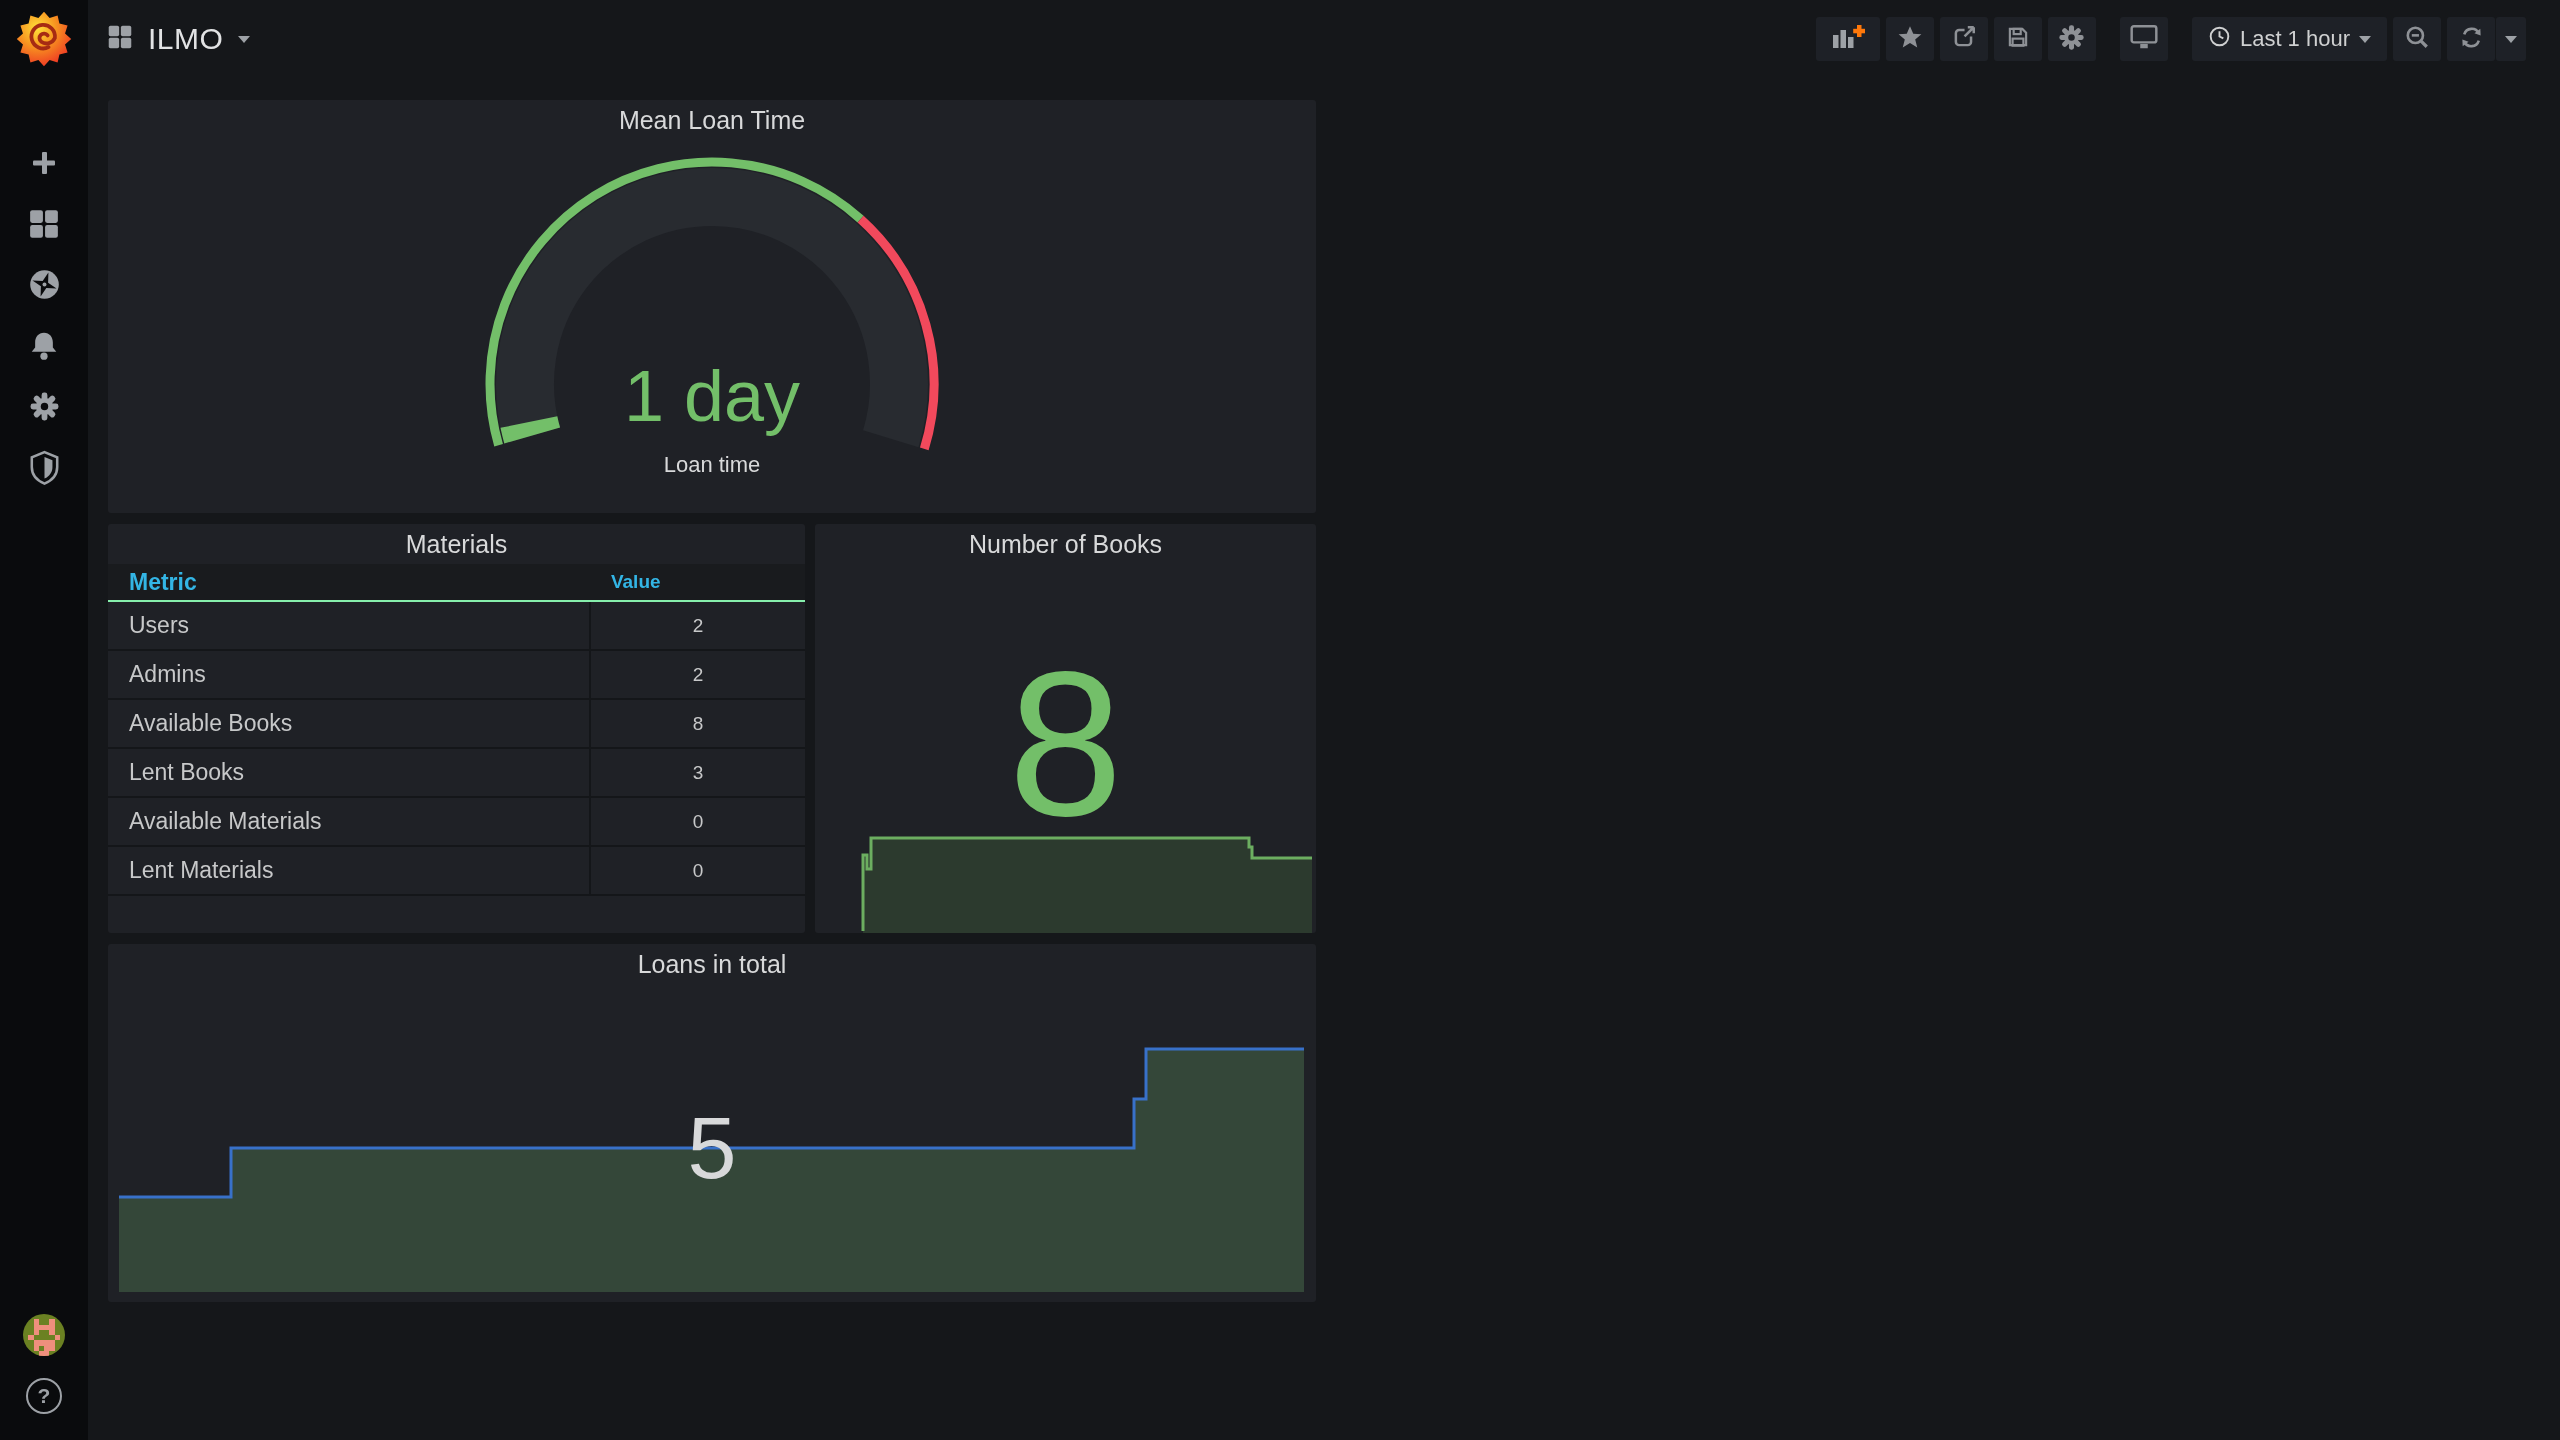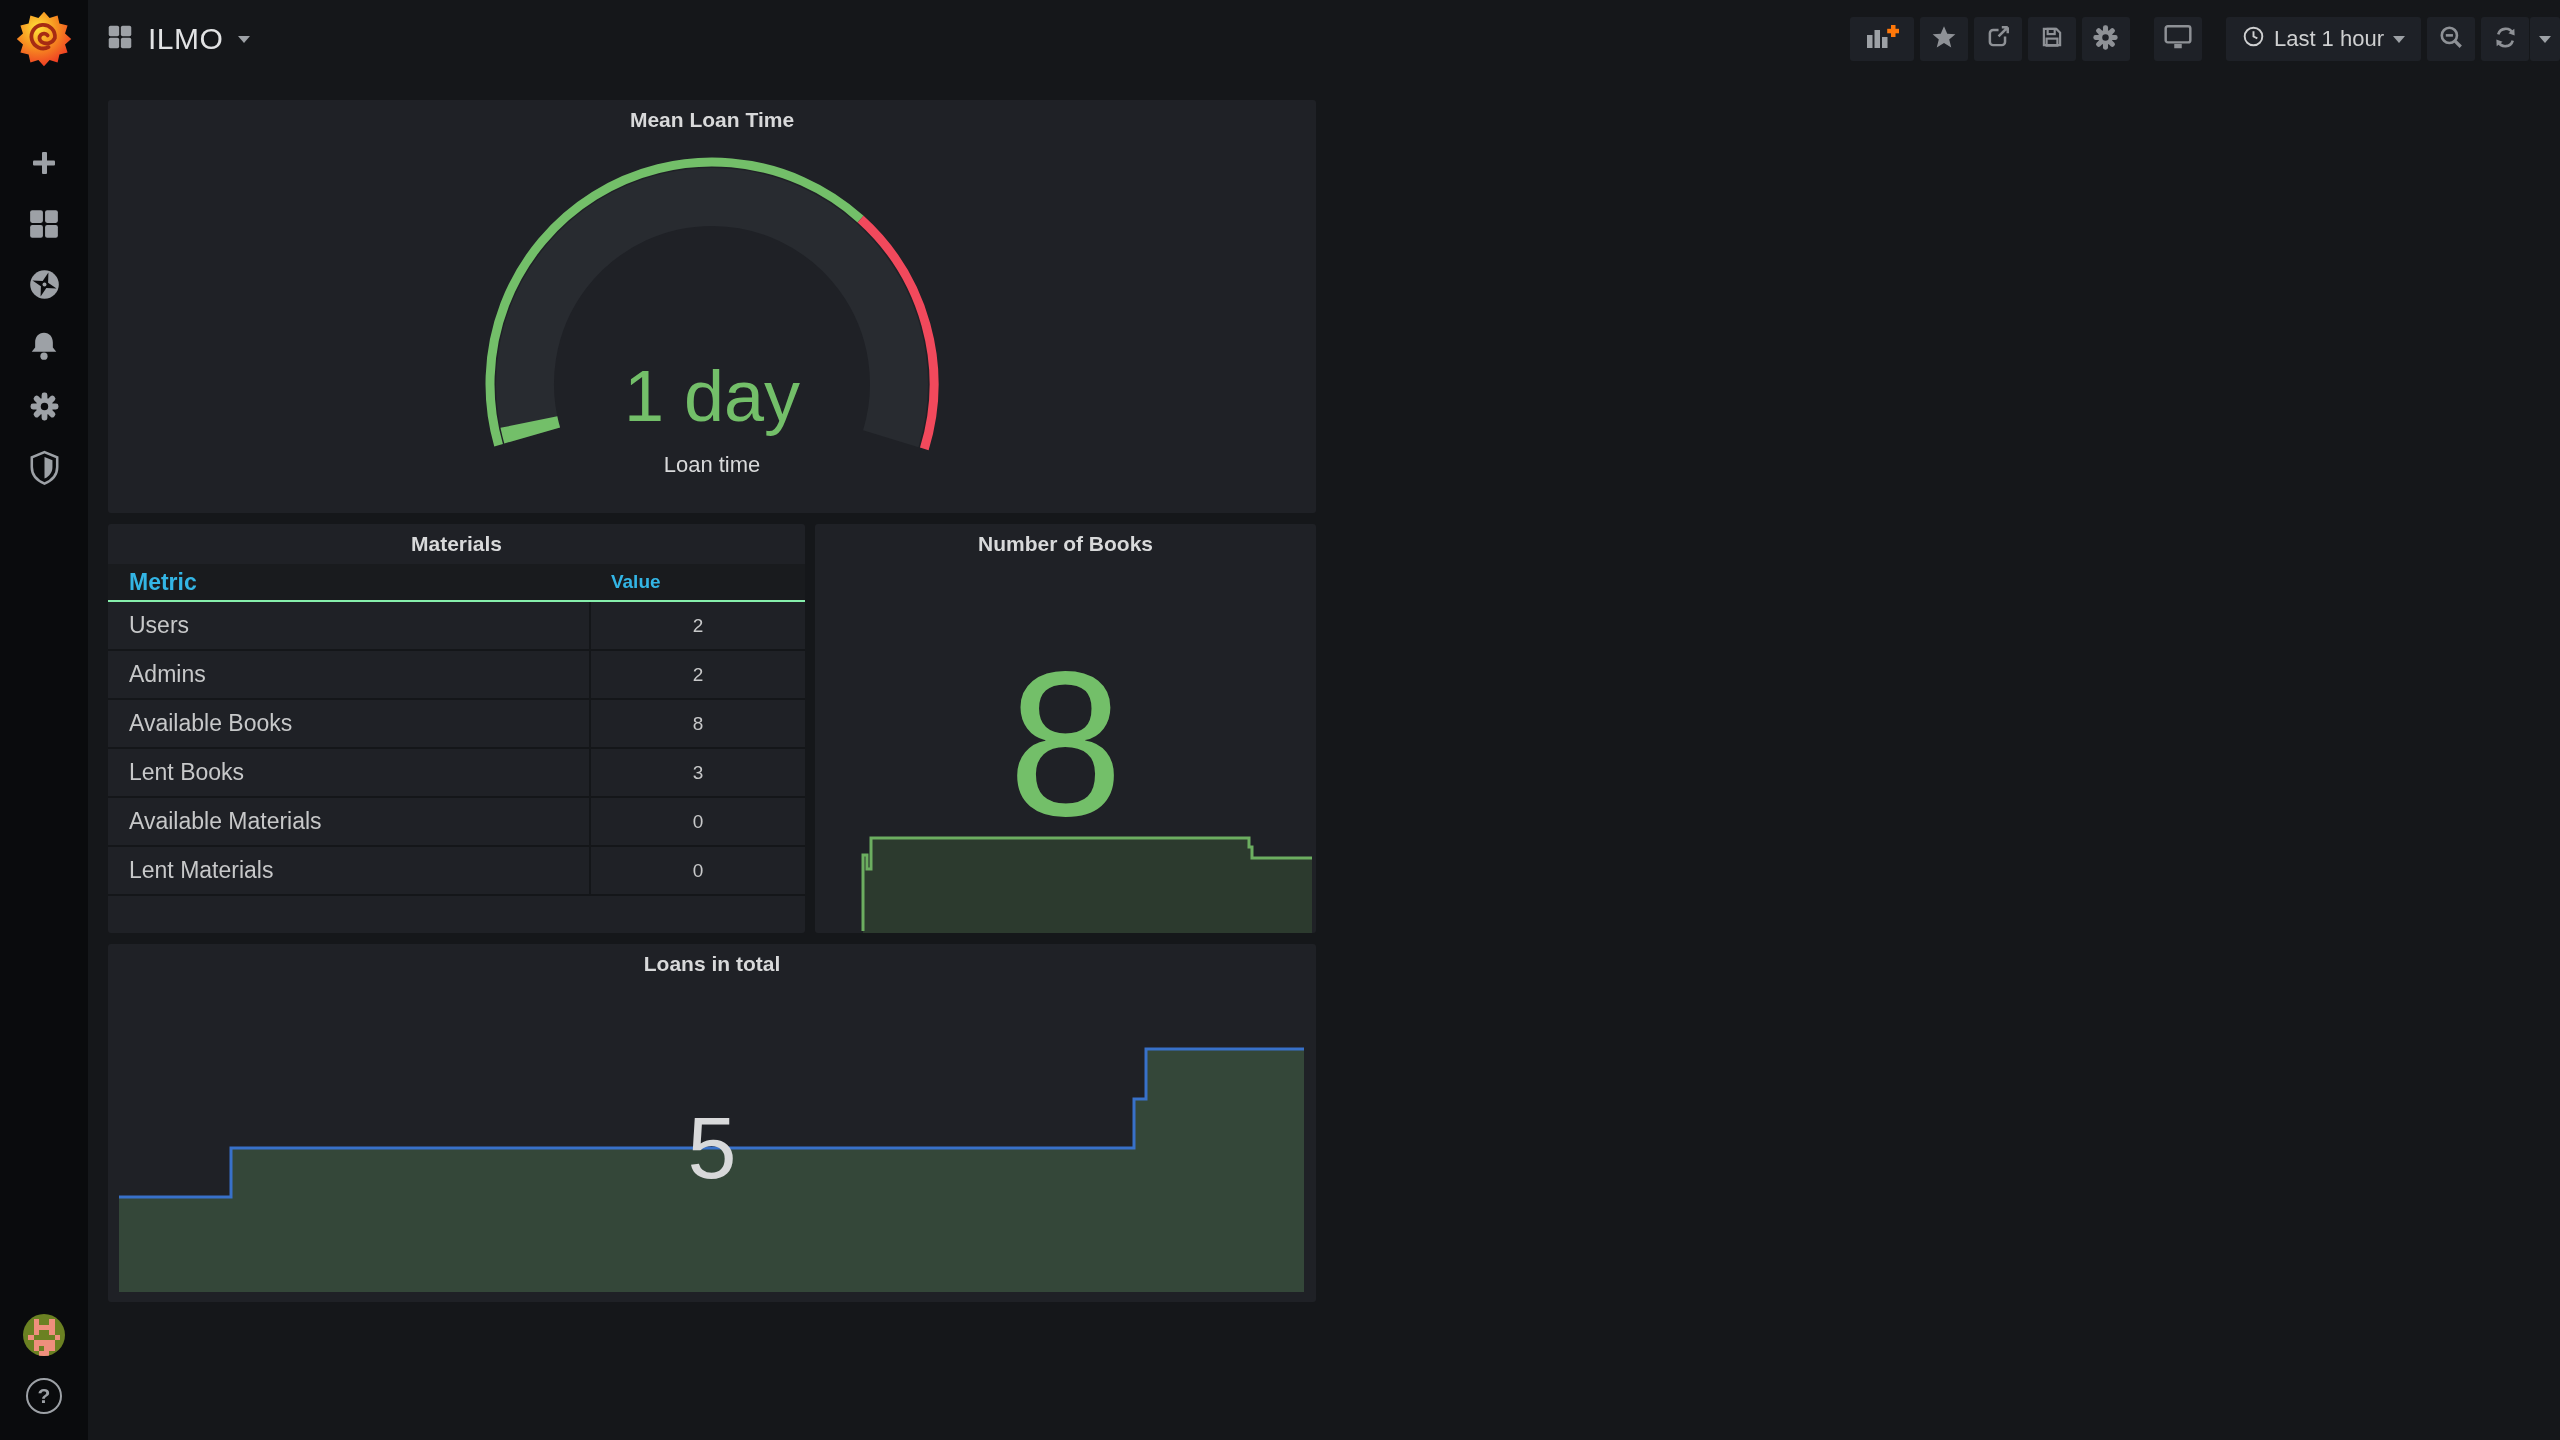--- a/index.html
+++ b/index.html
@@ -22,34 +22,34 @@
                  color:#9DA1A6; font-size:21px; font-weight:700; cursor:pointer; }
 
   
   .navbar { position:absolute; left:88px; top:0; width:2472px; height:78px;
             display:flex; align-items:center; }
   .nav-left { display:flex; align-items:center; gap:15px; padding-left:19px; cursor:pointer; }
   .dash-title { font-size:30px; color:#E2E3E4; letter-spacing:.5px; }
   .caret { width:0; height:0; border-left:7px solid transparent; border-right:7px solid transparent;
            border-top:8px solid #9DA1A6; }
   .caret.small { border-left-width:6px; border-right-width:6px; border-top-width:7px; }
-  .nav-right { margin-left:auto; display:flex; align-items:center; }
+  .nav-right { margin-left:auto; display:flex; align-items:center; padding-right:34px; }
   .icon-btn { height:44px; min-width:48px; background:#1E2127; border-radius:3px;
               display:flex; align-items:center; justify-content:center; margin-left:6px;
               cursor:pointer; }
   .icon-btn.wide { width:64px; }
   .grp-gap { margin-left:24px; }
   .time-btn { padding:0 16px; gap:9px; font-size:22px; color:#CFD0D1; }
   .split-caret { min-width:30px; margin-left:1px; }
 
   
   .dash { position:absolute; left:88px; top:78px; width:2472px; height:1362px; }
   .panel { position:absolute; background:#1F2126; border-radius:3px; }
   .panel-title { height:40px; display:flex; align-items:center; justify-content:center;
-                 font-size:21px; font-weight:700; color:#D8D9DA; cursor:pointer; }
+                 font-size:25px; font-weight:400; color:#D8D9DA; cursor:pointer; }
   #panel-gauge   { left:20px;  top:22px;  width:1208px; height:413px; }
   #panel-table   { left:20px;  top:446px; width:697px;  height:409px; }
   #panel-books   { left:727px; top:446px; width:501px;  height:409px; }
   #panel-loans   { left:20px;  top:866px; width:1208px; height:358px; }
   .panel svg.fill { position:absolute; left:0; top:0; }
 
   
   .gauge-value { position:absolute; left:0; top:255px; width:100%; text-align:center;
                  font-size:72px; font-weight:500; color:#73BF69; }
   .gauge-label { position:absolute; left:0; top:352px; width:100%; text-align:center;

